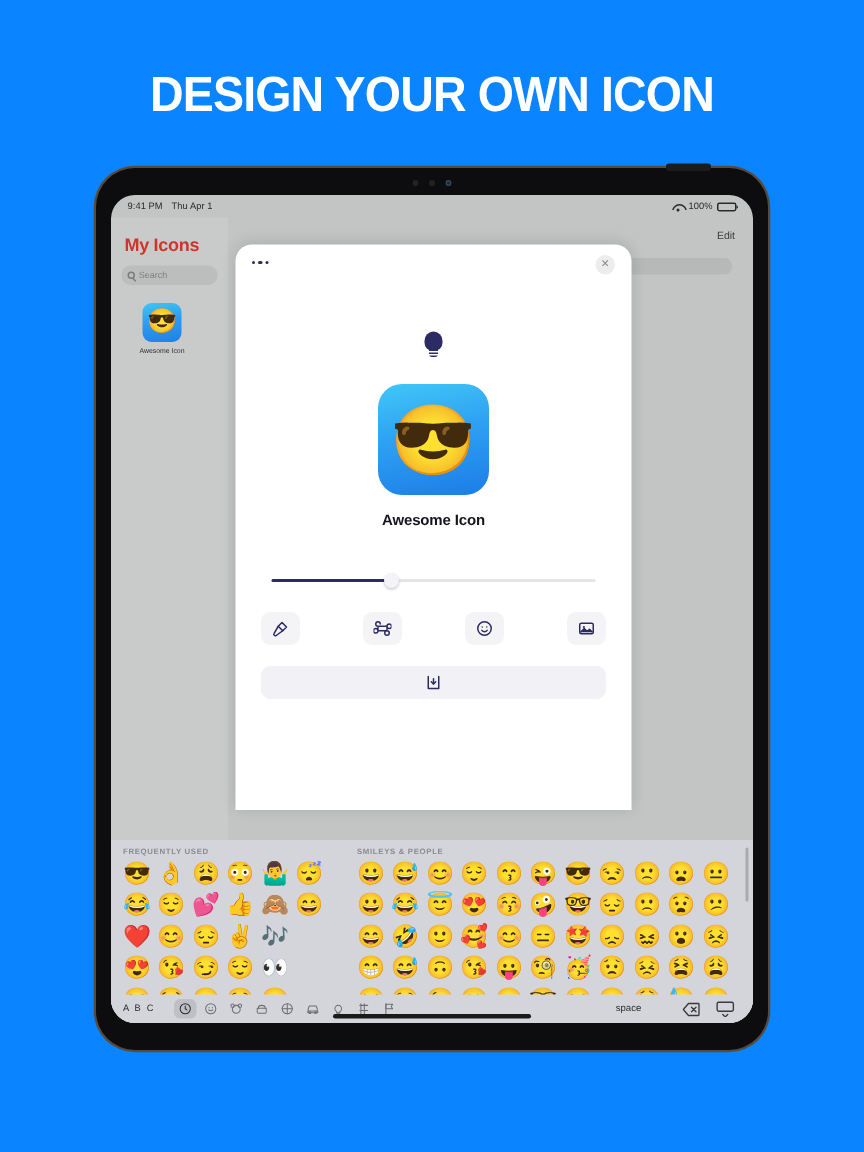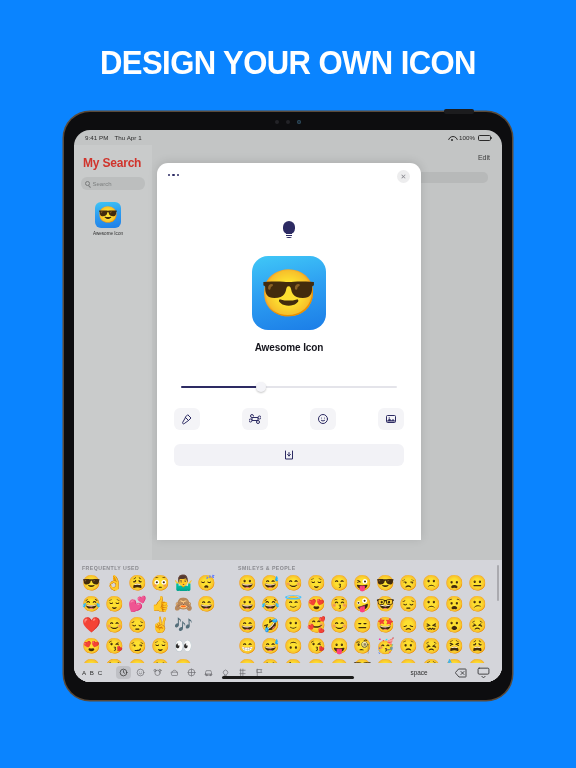--- a/index.html
+++ b/index.html
@@ -324,21 +324,21 @@
       </div>
       <div class="sb-right">
         <span class="wifi-ico"></span>
         <span>100%</span>
         <span class="batt"><span class="batt-fill"></span></span>
       </div>
     </div>
 
     <div class="app-bg">
       <div class="sidebar">
-        <div class="side-title">My Search</div>
+        <div class="side-title">My Icons</div>
         <div class="side-search">
           <span class="mag"></span>
           <span>Search</span>
         </div>
         <div class="icon-cell">
           <div class="app-tile">😎</div>
           <div class="cap">Awesome Icon</div>
         </div>
       </div>
 

